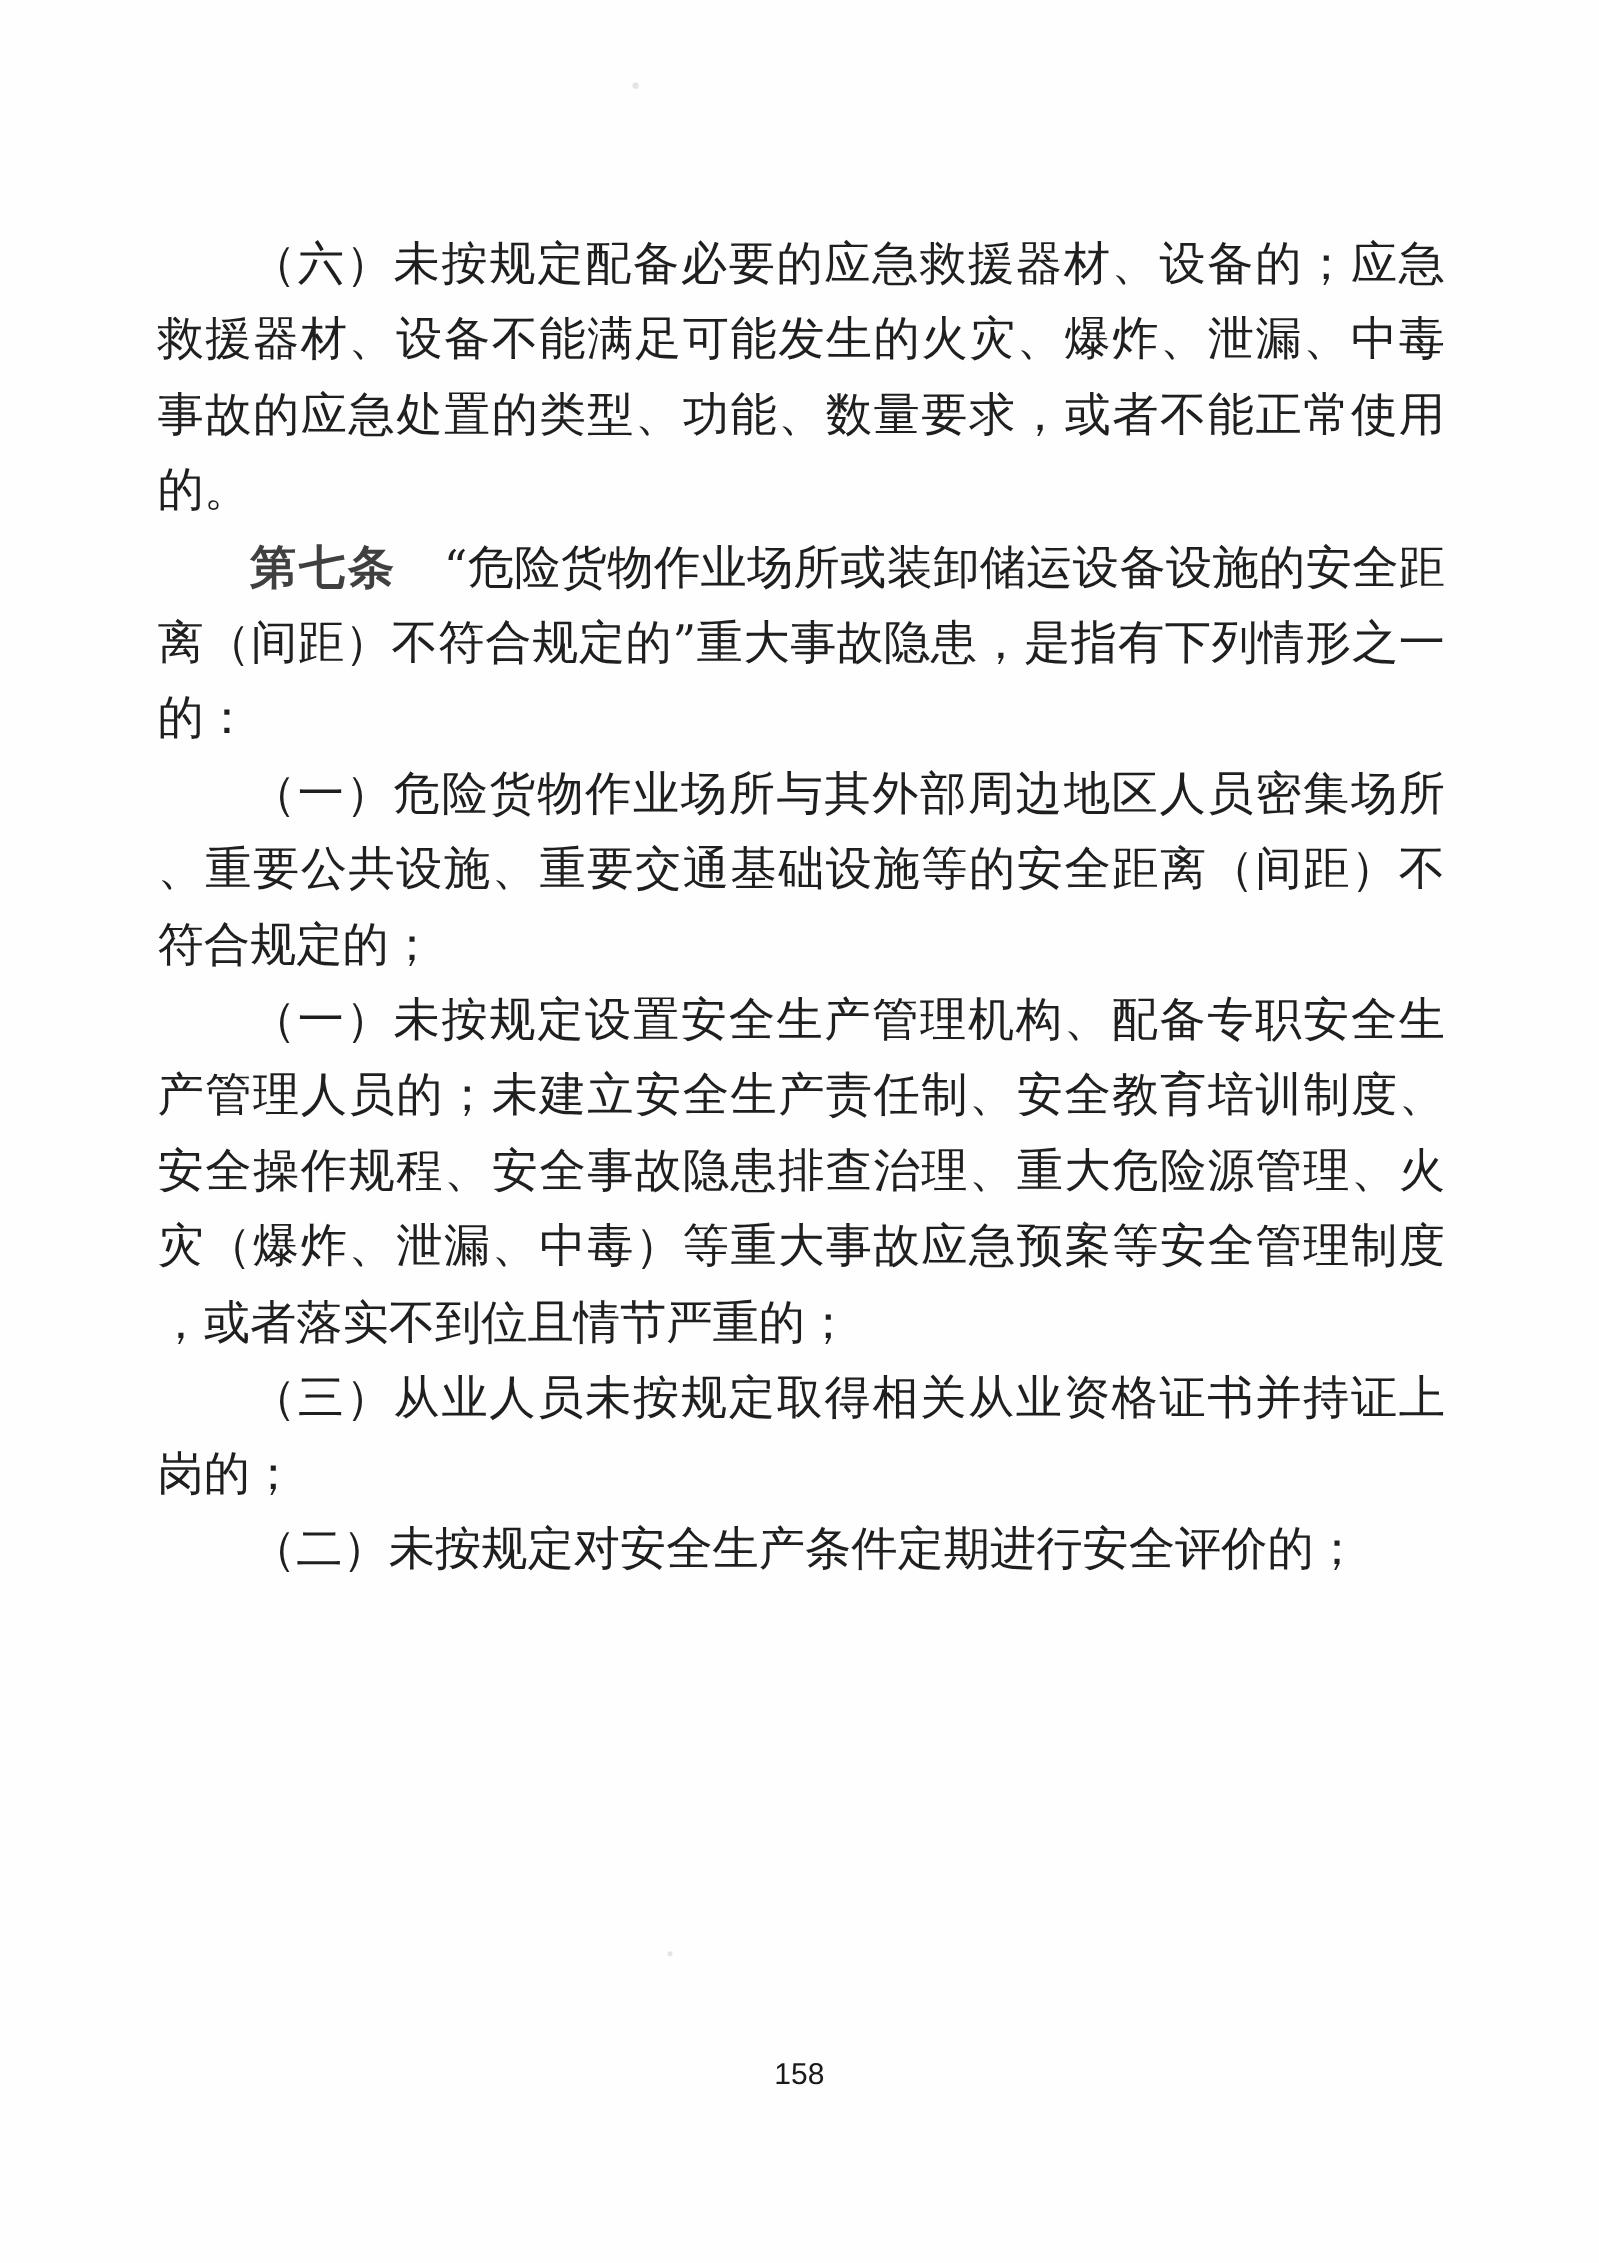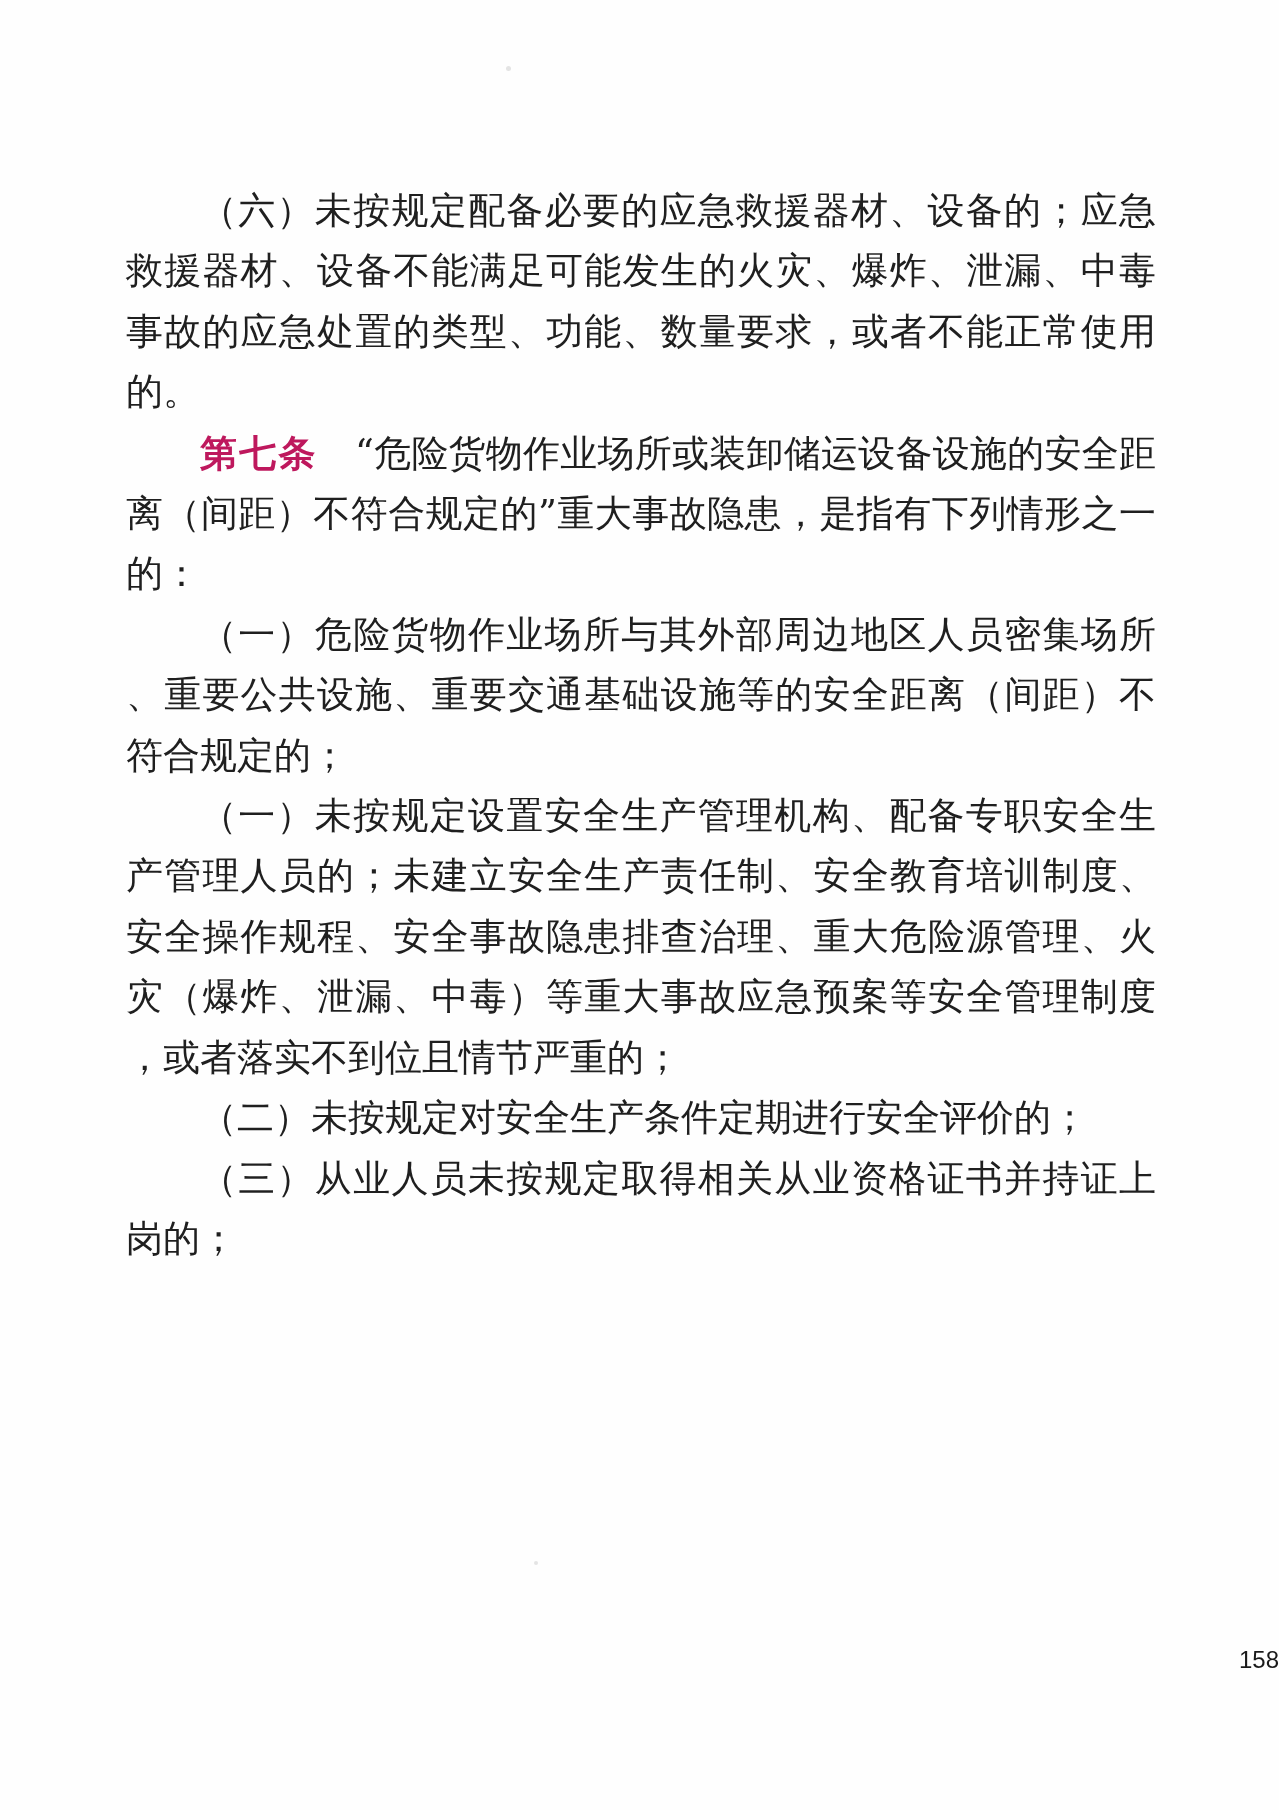--- a/index.html
+++ b/index.html
@@ -28,29 +28,29 @@
     word-break: break-all;
     line-break: anywhere;
   }
   .para {
     margin: 0;
     padding: 0;
     text-indent: 2em;
   }
   .article-head {
     font-weight: bold;
-    color: #be185d;
+    color: #404040;
     letter-spacing: 2px;
   }
   .page-footer {
     position: absolute;
     left: 0;
     top: 1646px;
     width: 100%;
-    text-align: right;
+    text-align: center;
     font-family: "Liberation Sans", "DejaVu Sans", sans-serif;
     font-size: 24px;
     color: #1a1a1a;
   }
   .scan-artifact {
     position: absolute;
     border-radius: 50%;
     background: #e4e4e4;
   }
   .artifact-1 { left: 506px; top: 66px;  width: 5px; height: 5px; }
@@ -59,22 +59,22 @@
 </head>
 <body>
 
 <div class="page">
 
   <div class="doc-body">
       <p class="para"><span>（六）未按规定配备必要的应急救援器材、设备的；应急救援器材、设备不能满足可能发生的火灾、爆炸、泄漏、中毒事故的应急处置的类型、功能、数量要求，或者不能正常使用的。</span></p>
       <p class="para"><span class="article-head">第七条</span><span>　“危险货物作业场所或装卸储运设备设施的安全距离（间距）不符合规定的”重大事故隐患，是指有下列情形之一的：</span></p>
       <p class="para"><span>（一）危险货物作业场所与其外部周边地区人员密集场所、重要公共设施、重要交通基础设施等的安全距离（间距）不符合规定的；</span></p>
       <p class="para"><span>（一）未按规定设置安全生产管理机构、配备专职安全生产管理人员的；未建立安全生产责任制、安全教育培训制度、安全操作规程、安全事故隐患排查治理、重大危险源管理、火灾（爆炸、泄漏、中毒）等重大事故应急预案等安全管理制度，或者落实不到位且情节严重的；</span></p>
+      <p class="para"><span>（三）从业人员未按规定取得相关从业资格证书并持证上岗的；</span></p>
       <p class="para"><span>（二）未按规定对安全生产条件定期进行安全评价的；</span></p>
-      <p class="para"><span>（三）从业人员未按规定取得相关从业资格证书并持证上岗的；</span></p>
     </div>
 
   <div class="page-footer">158</div>
 
   <div class="scan-artifact artifact-1"></div>
   <div class="scan-artifact artifact-2"></div>
 
 </div>
 
 </body></html>

